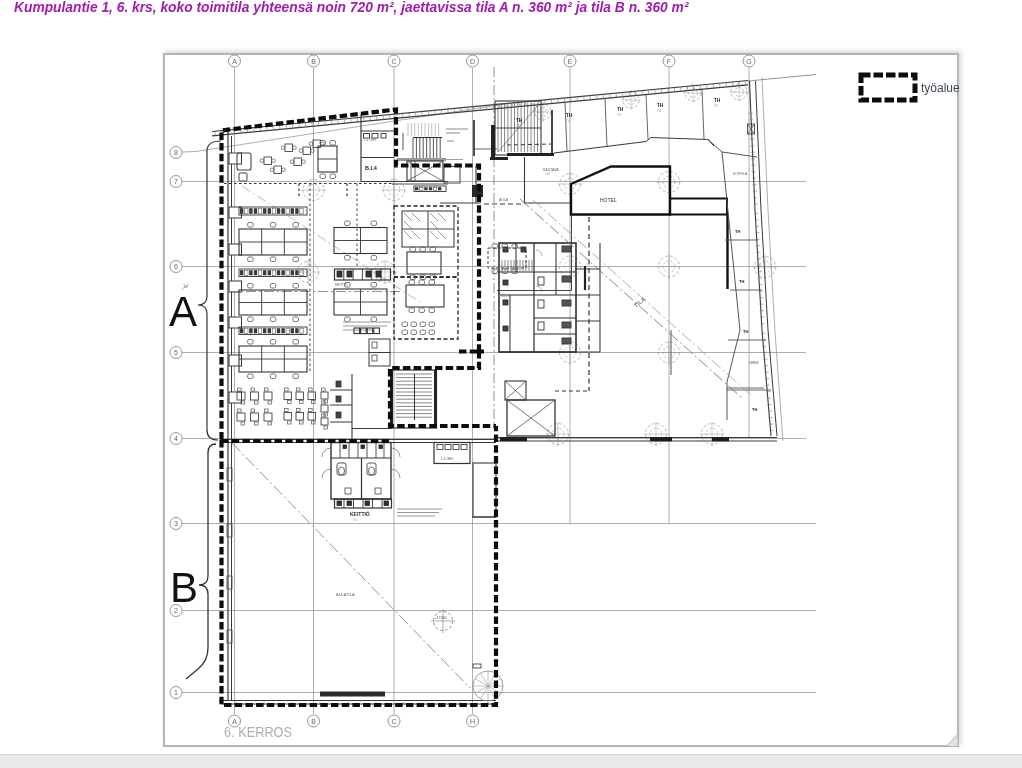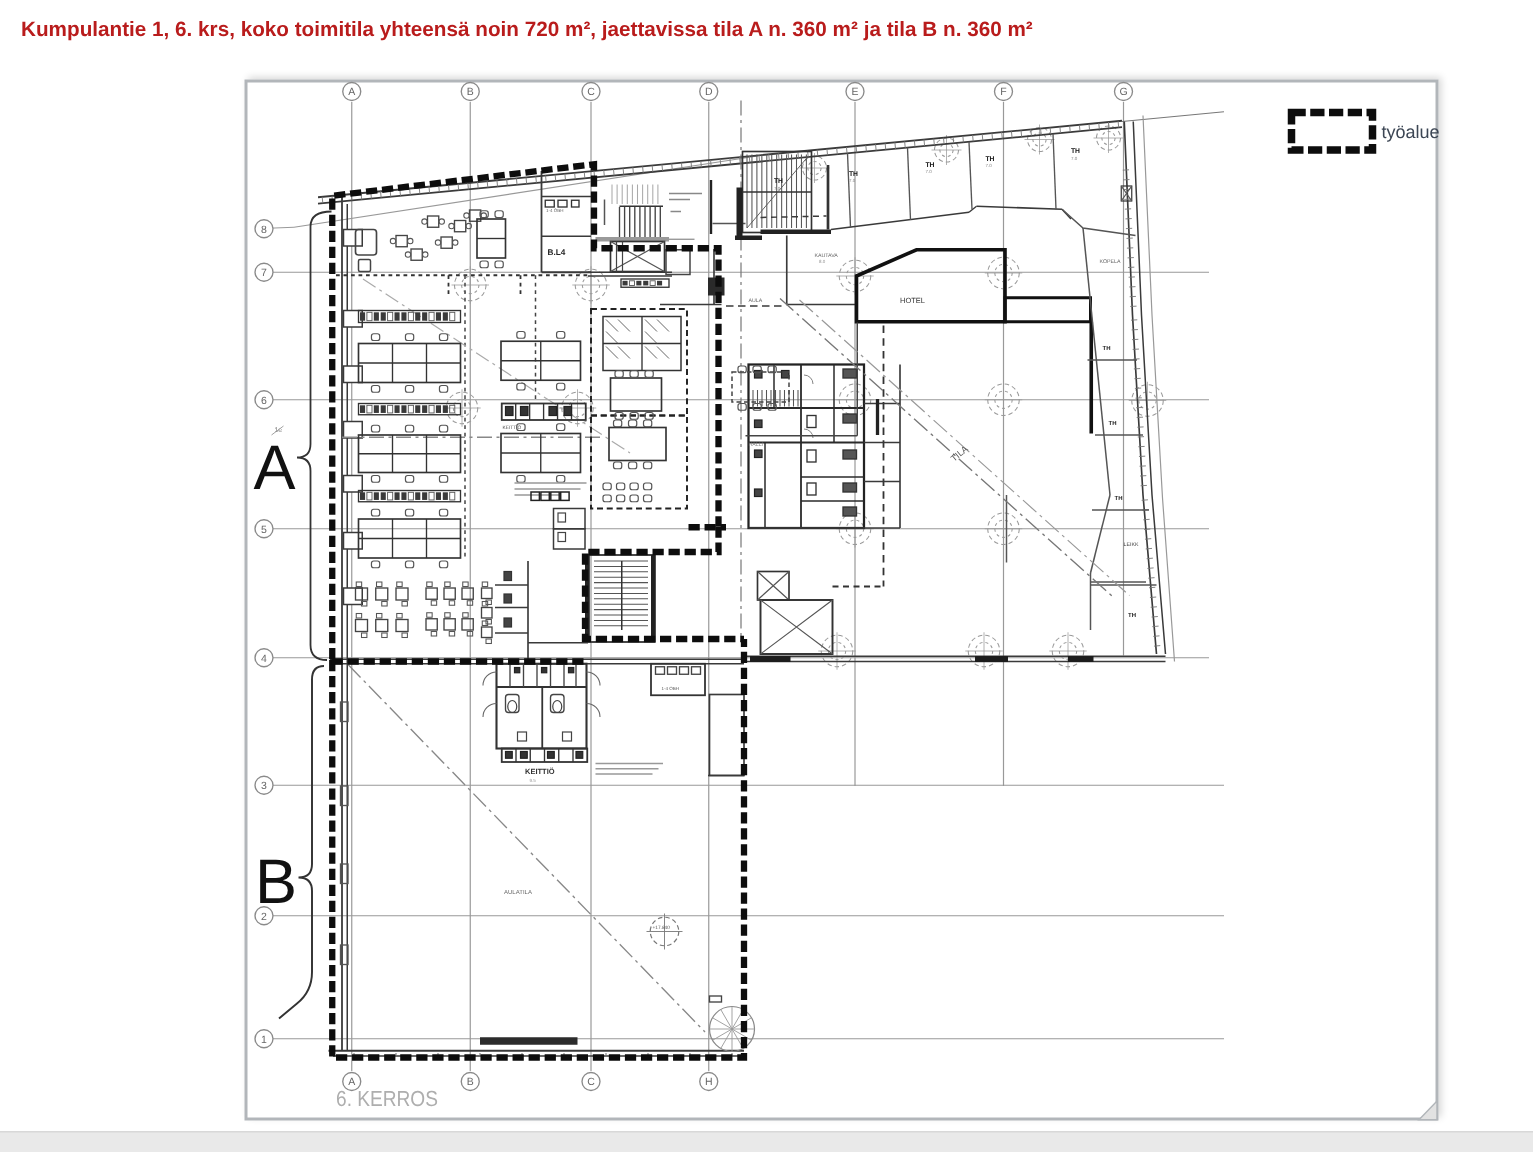--- a/index.html
+++ b/index.html
@@ -1,17 +1,17 @@
 <!DOCTYPE html>
 <html><head>
 <meta charset="utf-8">
 <style>
   html,body { margin:0; padding:0; width:1022px; height:768px; background:#ffffff; overflow:hidden;
                font-family:"Liberation Sans",sans-serif; }
-  .title { position:absolute; left:14px; top:12px; font-size:13.8px; font-weight:bold; color:#b91c1c; }
+  .title { position:absolute; left:14px; top:0; font-size:13.8px; font-weight:bold; color:#a21caf;font-style:italic; }
   .frame { position:absolute; left:163px; top:53px; width:796px; height:694px; box-sizing:border-box;
             border:2px solid #b2b6ba; background:#fff;
             box-shadow:2px -2px 5px rgba(0,0,0,0.16); }
   .strip { position:absolute; left:0; top:754px; width:1022px; height:14px;
             background:#e9e9e9; border-top:1px solid #d8d8d8; }
   svg { position:absolute; left:0; top:0; }
   text { font-family:"Liberation Sans",sans-serif; }
 </style>
 </head>
 <body>

